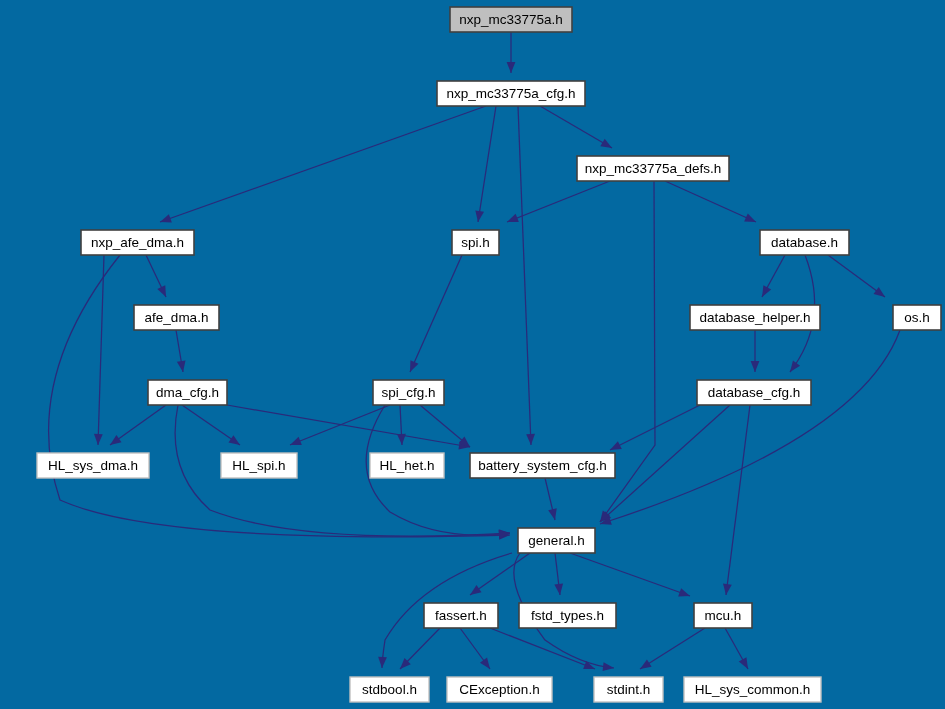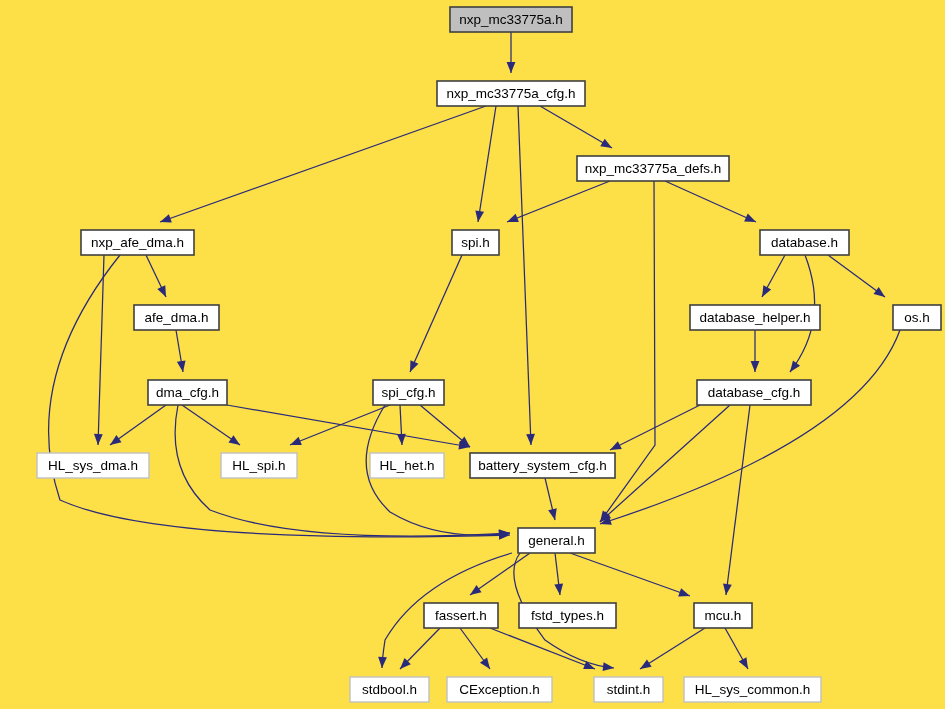--- a/index.html
+++ b/index.html
@@ -10,21 +10,21 @@
   body {
     width: 945px;
     height: 709px;
     font-family: "Liberation Sans", sans-serif;
     overflow: hidden;
   }
   #graph-root {
     position: relative;
     width: 945px;
     height: 709px;
-    background: #fde047;
+    background: #0369a1;
   }
   svg#depgraph {
     display: block;
     width: 945px;
     height: 709px;
   }
   .node-box {
     fill: #ffffff;
     stroke: #404040;
     stroke-width: 1.6;

